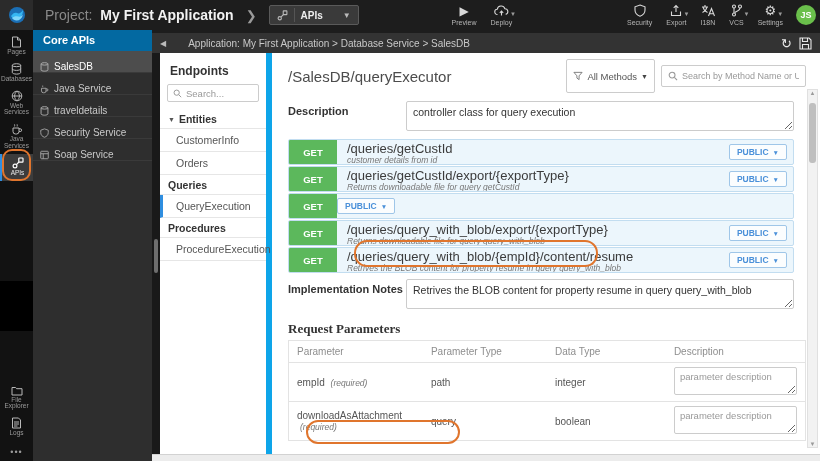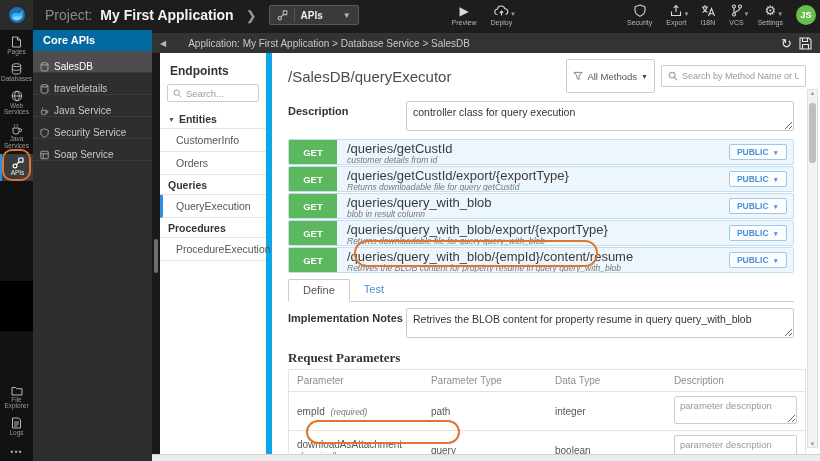--- a/index.html
+++ b/index.html
@@ -289,35 +289,35 @@
       <span class="ico">
         <svg width="9" height="10" viewBox="0 0 11 12" fill="none" stroke="currentColor" stroke-width="1.2">
             <ellipse cx="5.5" cy="2.2" rx="4.2" ry="1.5"></ellipse>
             <path d="M1.3 2.2v7.3c0 .9 1.9 1.6 4.2 1.6s4.2-.7 4.2-1.6V2.2"></path>
           </svg>
       </span>
       <span>SalesDB</span>
     </div>
     <div class="ap-item">
       <span class="ico">
+        <svg width="9" height="10" viewBox="0 0 12 12" fill="none" stroke="currentColor" stroke-width="1.2">
+            <path d="M2 5h6v3.5a2.5 2.5 0 0 1-2.5 2.5h-1A2.5 2.5 0 0 1 2 8.5Z"></path>
+            <path d="M8 5.8h1.2a1.4 1.4 0 0 1 0 2.8H8M3.6 1.4c-.6.8.6 1.2 0 2"></path>
+          </svg>
+      </span>
+      <span>Java Service</span>
+    </div>
+    <div class="ap-item">
+      <span class="ico">
         <svg width="9" height="10" viewBox="0 0 11 12" fill="none" stroke="currentColor" stroke-width="1.2">
             <ellipse cx="5.5" cy="2.2" rx="4.2" ry="1.5"></ellipse>
             <path d="M1.3 2.2v7.3c0 .9 1.9 1.6 4.2 1.6s4.2-.7 4.2-1.6V2.2"></path>
           </svg>
       </span>
       <span>traveldetails</span>
-    </div>
-    <div class="ap-item">
-      <span class="ico">
-        <svg width="9" height="10" viewBox="0 0 12 12" fill="none" stroke="currentColor" stroke-width="1.2">
-            <path d="M2 5h6v3.5a2.5 2.5 0 0 1-2.5 2.5h-1A2.5 2.5 0 0 1 2 8.5Z"></path>
-            <path d="M8 5.8h1.2a1.4 1.4 0 0 1 0 2.8H8M3.6 1.4c-.6.8.6 1.2 0 2"></path>
-          </svg>
-      </span>
-      <span>Java Service</span>
     </div>
     <div class="ap-item">
       <span class="ico">
         <svg width="9" height="10" viewBox="0 0 12 13" fill="none" stroke="currentColor" stroke-width="1.2">
             <path d="M6 1 11 2.8V6c0 3.2-2.1 5.2-5 6.2C3.1 11.2 1 9.2 1 6V2.8Z"></path>
           </svg>
       </span>
       <span>Security Service</span>
     </div>
     <div class="ap-item">
@@ -424,24 +424,20 @@
               <div class="api-url">/queries/getCustId/export/{exportType}</div>
               <div class="api-summary">Returns downloadable file for query getCustId</div>
             </div>
             <div class="access-btn">
               <span>PUBLIC</span>
               <span class="caret">▼</span>
             </div>
           </div>
           <div class="api-row">
             <div class="method-badge">GET</div>
-            <div class="api-info">
-              <div class="api-url">/queries/query_with_blob</div>
-              <div class="api-summary">blob in result column</div>
-            </div>
             <div class="access-btn">
               <span>PUBLIC</span>
               <span class="caret">▼</span>
             </div>
           </div>
           <div class="api-row">
             <div class="method-badge">GET</div>
             <div class="api-info">
               <div class="api-url">/queries/query_with_blob/export/{exportType}</div>
               <div class="api-summary">Returns downloadable file for query query_with_blob</div>
@@ -457,24 +453,20 @@
               <div class="api-url">/queries/query_with_blob/{empId}/content/resume</div>
               <div class="api-summary">Retrives the BLOB content for property resume in query query_with_blob</div>
             </div>
             <div class="access-btn">
               <span>PUBLIC</span>
               <span class="caret">▼</span>
             </div>
           </div>
         </div>
 
-        <div class="tabs inset">
-          <div class="tab active">Define</div>
-          <div class="tab inactive">Test</div>
-        </div>
 
         <div class="field-row inset" style="margin-top:6px;">
           <div class="field-label">Implementation Notes</div>
           <textarea class="field-input" style="">Retrives the BLOB content for property resume in query query_with_blob</textarea>
         </div>
 
         <div class="rp-heading inset">Request Parameters</div>
 
         <table class="params inset">
           <colgroup>

